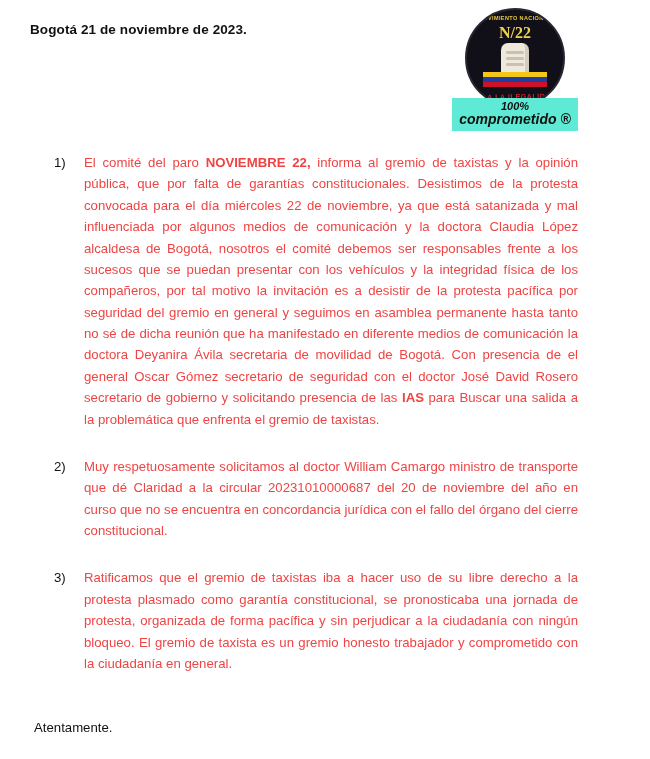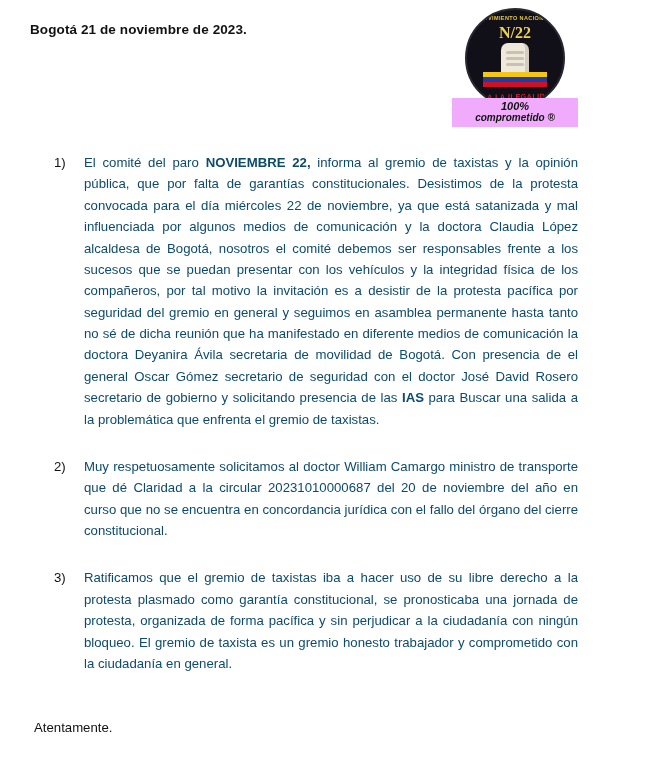--- a/index.html
+++ b/index.html
@@ -112,33 +112,33 @@
     height: 5px;
   }
   .flag-y { top: 62px; background: #f5c518; }
   .flag-b { top: 67px; background: #1d3fa0; }
   .flag-r { top: 72px; background: #ce1126; }
   .logo-tag {
     position: absolute;
     left: 2px;
     top: 90px;
     width: 126px;
-    background: #f0abfc;
+    background: #5eead4;
     padding: 2px 0 3px 0;
     text-align: center;
     line-height: 1.12;
   }
   .logo-tag .l1 {
     font-size: 11px;
     font-weight: bold;
     color: #111;
     font-style: italic;
   }
   .logo-tag .l2 {
-    font-size: 10px;
+    font-size: 14px;
     font-weight: bold;
     color: #111;
     font-style: italic;
   }
   
   .content {
     margin-top: 22px;
     padding-left: 24px;
     padding-right: 42px;
   }
@@ -151,21 +151,21 @@
     flex: 0 0 30px;
     font-size: 13.2px;
     line-height: 1.62;
     color: #111;
   }
   .item-text {
     flex: 1;
     font-size: 13.2px;
     line-height: 1.62;
     text-align: justify;
-    color: #0c4a6e;
+    color: #ef4444;
     hyphens: none;
   }
   .item-text b { font-weight: bold; }
   .closing {
     margin-top: 46px;
     padding-left: 4px;
   }
   .closing .line1 {
     font-size: 13.2px;
     color: #111;

